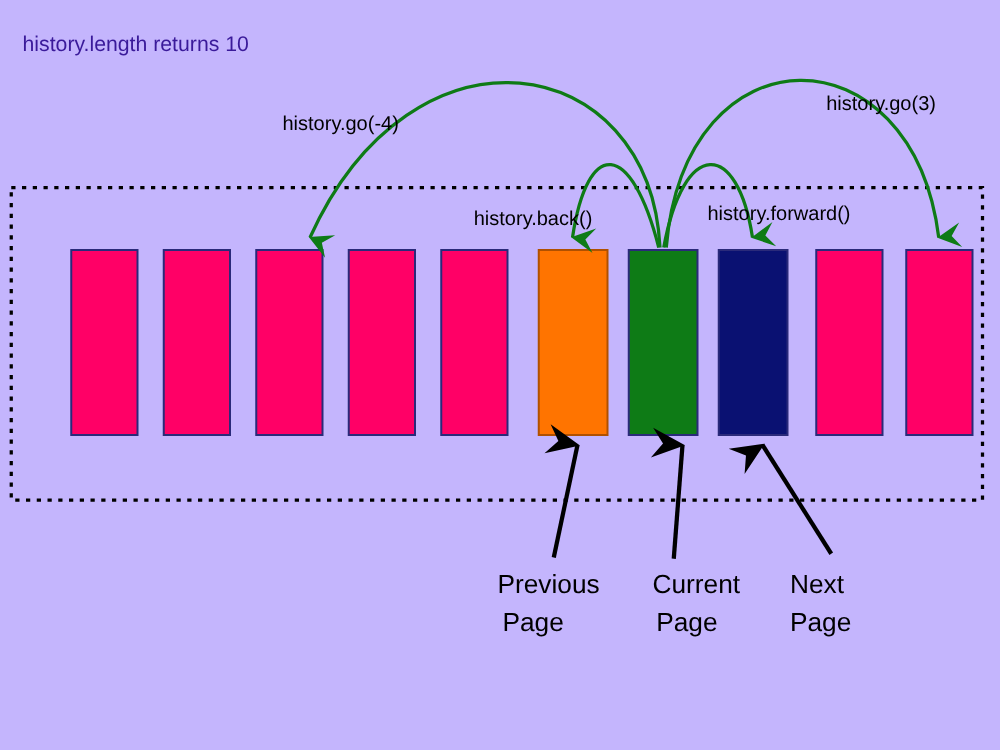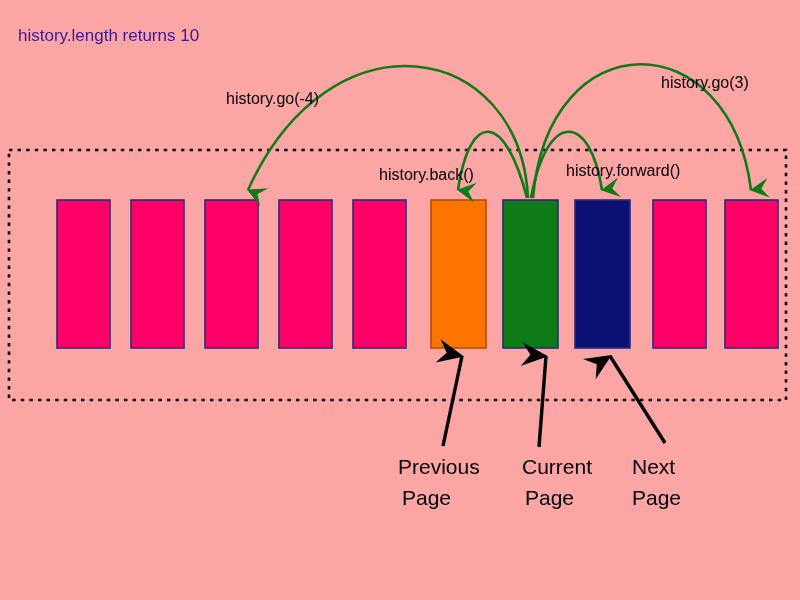--- a/index.html
+++ b/index.html
@@ -4,21 +4,21 @@
 <style>
   html, body {
     margin: 0;
     padding: 0;
     background: #ffffff;
   }
   #canvas {
     position: relative;
     width: 800px;
     height: 600px;
-    background: #fca5a5;
+    background: #c4b5fd;
     overflow: hidden;
     font-family: "Liberation Sans", sans-serif;
   }
   #diagram-svg {
     position: absolute;
     left: 0;
     top: 0;
     width: 800px;
     height: 600px;
   }

